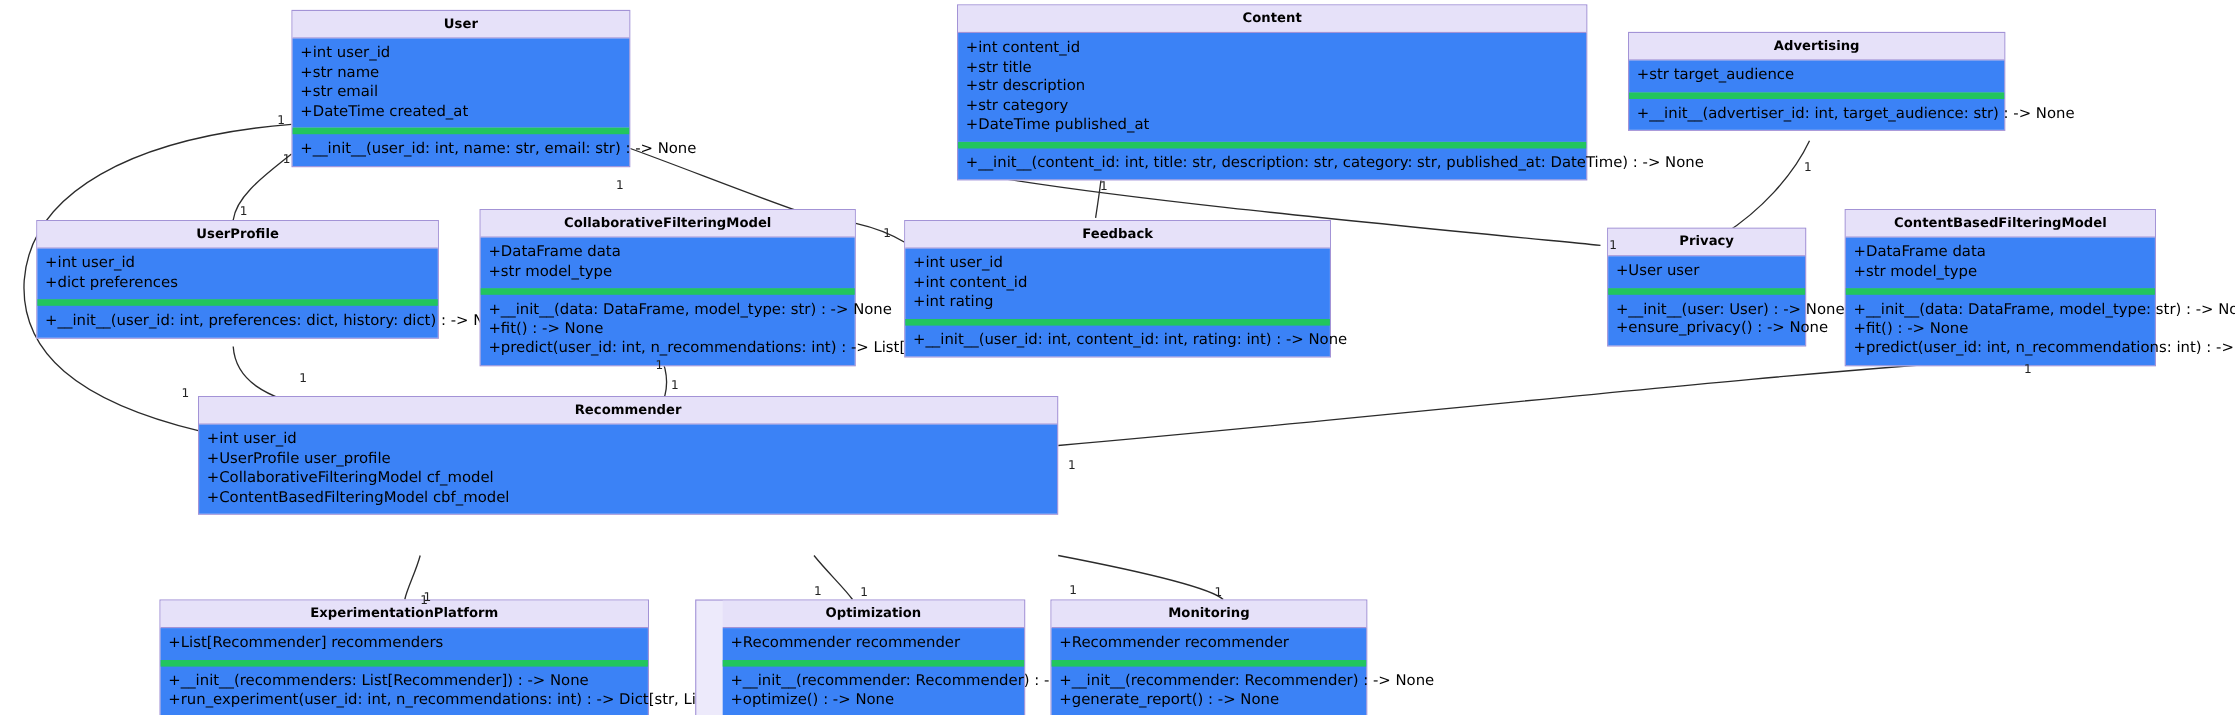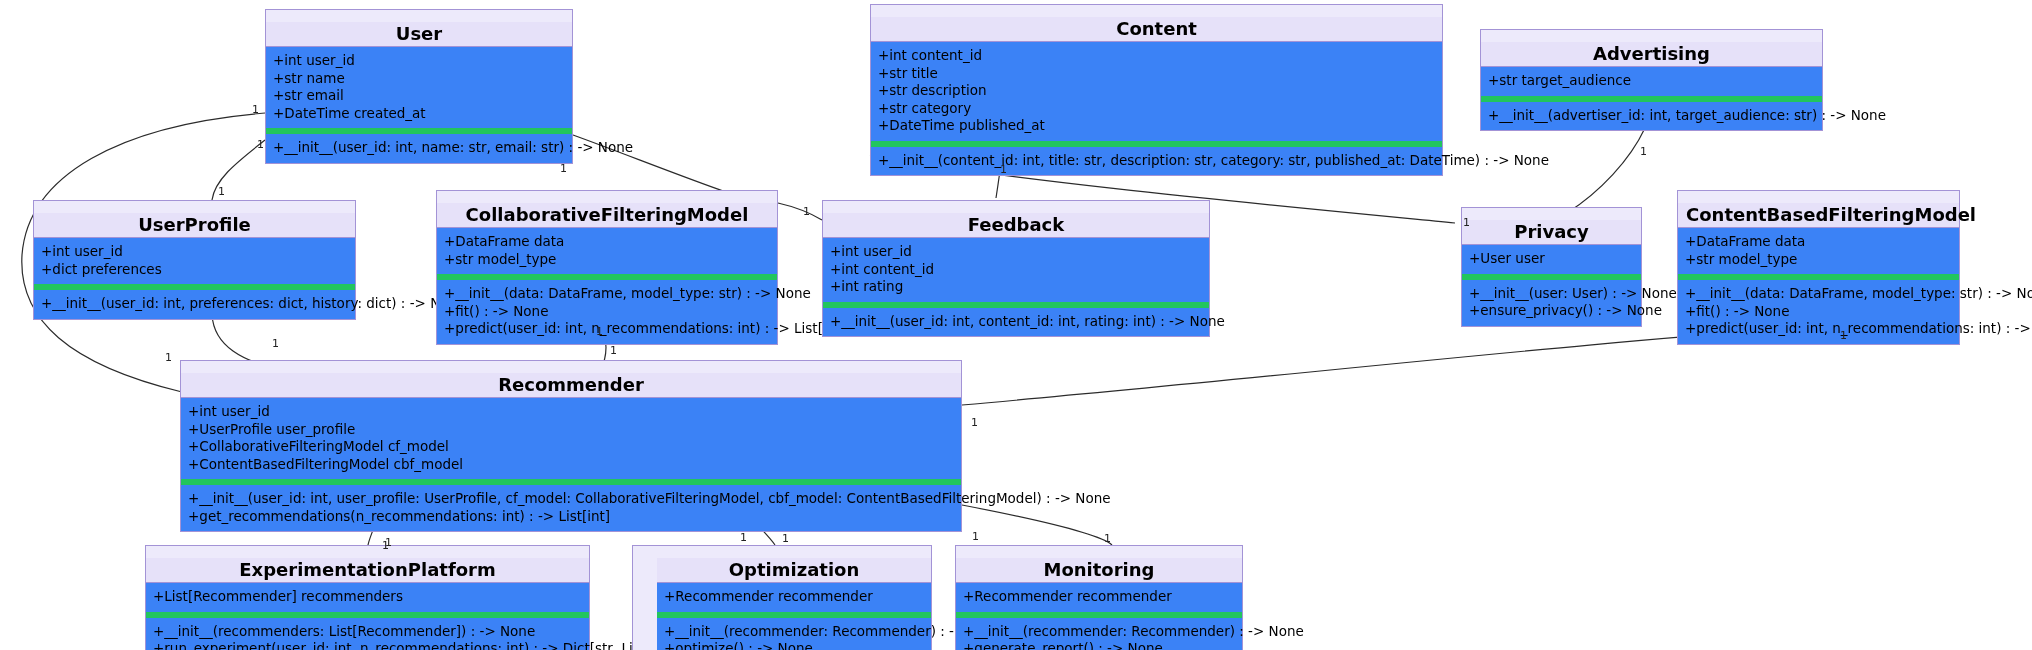--- a/index.html
+++ b/index.html
@@ -31,28 +31,27 @@
     box-sizing: border-box;
     border: 1px solid #a393d6;
     background: #edeafb;
     box-shadow: 0 0 0 0 rgba(0,0,0,0);
     z-index: 2;
   }
   .uml-title {
     box-sizing: border-box;
     text-align: center;
     font-weight: bold;
-    font-size: 18px;
+    font-size: 12px;
     color: #000000;
     background: #e6e1f9;
     border-bottom: 1px solid #a393d6;
     padding: 4px 8px 5px 8px;
     line-height: 15px;
     white-space: nowrap;
-    margin-top: 12px;
   }
   .uml-section {
     box-sizing: border-box;
     padding: 5px 7px 6px 7px;
     background: #3b82f6;
   }
   .uml-section + .uml-section {
     border-top: 6px solid #22c55e;
   }
   .uml-row {
@@ -136,21 +135,21 @@
   <div class="uml-class" style="left:1480px; top:29px; width:343px;">
     <div class="uml-title">Advertising</div>
     <div class="uml-section">
       <div class="uml-row">+str target_audience</div>
     </div>
     <div class="uml-section">
       <div class="uml-row">+__init__(advertiser_id: int, target_audience: str) : -&gt; None</div>
     </div>
   </div>
 
-  <div class="uml-class" style="left:33px; top:200px; width:323px;">
+  <div class="uml-class" style="left:33px; top:200px; width:366px;">
     <div class="uml-title">UserProfile</div>
     <div class="uml-section">
       <div class="uml-row">+int user_id</div>
       <div class="uml-row">+dict preferences</div>
     </div>
     <div class="uml-section">
       <div class="uml-row">+__init__(user_id: int, preferences: dict, history: dict) : -&gt; None</div>
     </div>
   </div>
 
@@ -203,24 +202,20 @@
     </div>
   </div>
 
   <div class="uml-class" style="left:180px; top:360px; width:782px;">
     <div class="uml-title">Recommender</div>
     <div class="uml-section">
       <div class="uml-row">+int user_id</div>
       <div class="uml-row">+UserProfile user_profile</div>
       <div class="uml-row">+CollaborativeFilteringModel cf_model</div>
       <div class="uml-row">+ContentBasedFilteringModel cbf_model</div>
-    </div>
-    <div class="uml-section">
-      <div class="uml-row">+__init__(user_id: int, user_profile: UserProfile, cf_model: CollaborativeFilteringModel, cbf_model: ContentBasedFilteringModel) : -&gt; None</div>
-      <div class="uml-row">+get_recommendations(n_recommendations: int) : -&gt; List[int]</div>
     </div>
   </div>
 
   <div class="uml-class" style="left:145px; top:545px; width:445px;">
     <div class="uml-title">ExperimentationPlatform</div>
     <div class="uml-section">
       <div class="uml-row">+List[Recommender] recommenders</div>
     </div>
     <div class="uml-section">
       <div class="uml-row">+__init__(recommenders: List[Recommender]) : -&gt; None</div>

